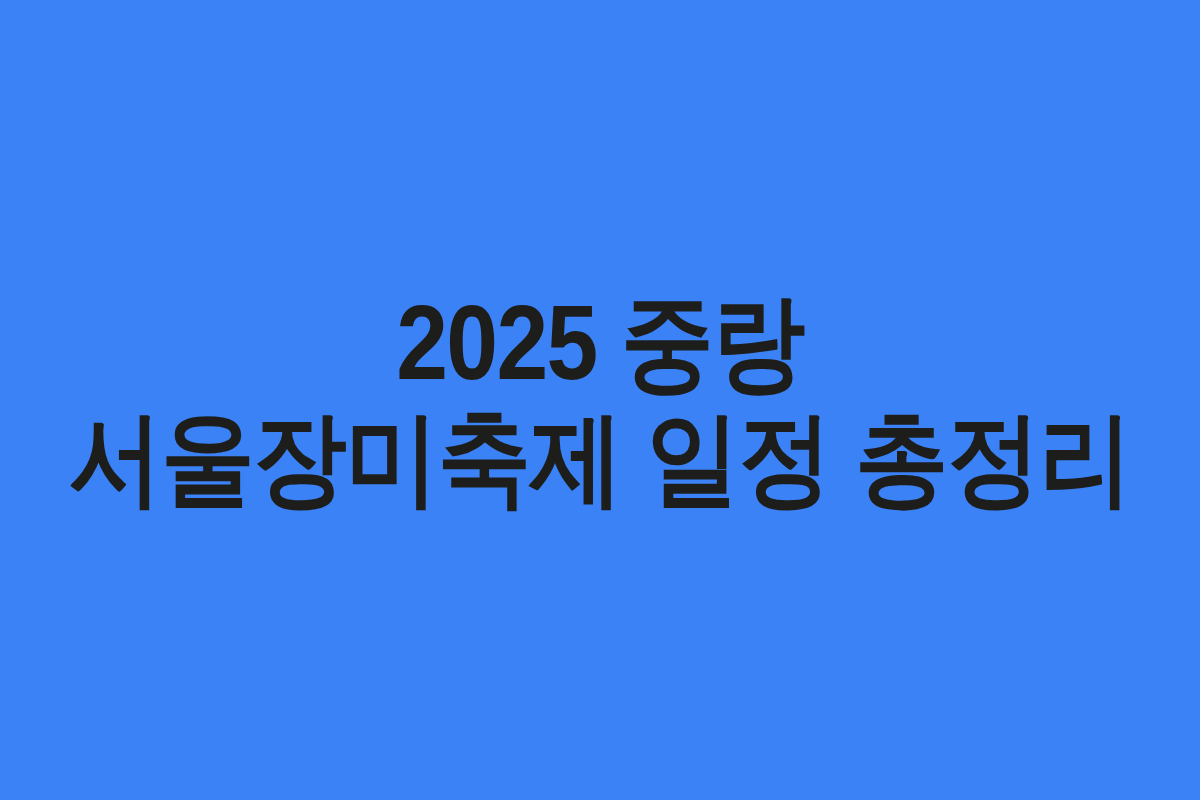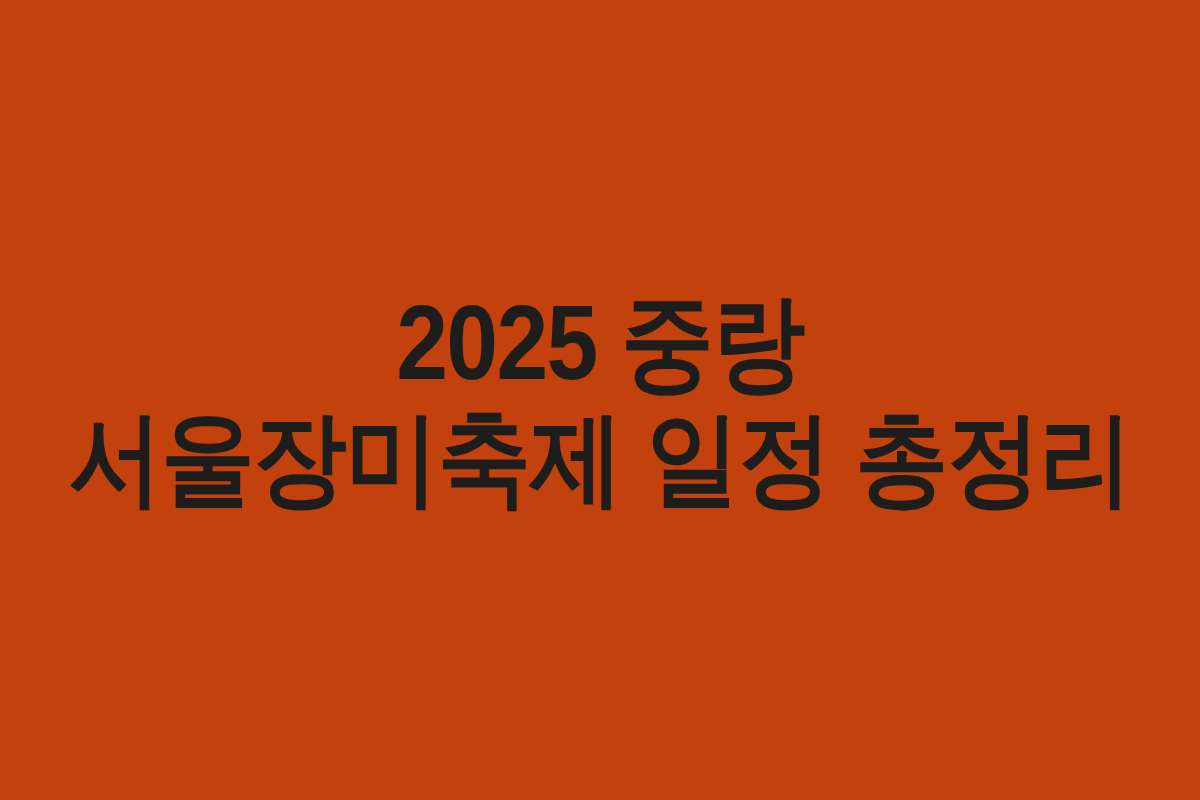--- a/index.html
+++ b/index.html
@@ -12,21 +12,21 @@
     width: 1200px;
     height: 800px;
     overflow: hidden;
     font-family: "Liberation Sans", "DejaVu Sans", sans-serif;
   }
 
   #thumbnail-canvas {
     position: relative;
     width: 1200px;
     height: 800px;
-    background: #c2410c;
+    background: #3b82f6;
     display: flex;
     flex-direction: column;
     justify-content: center;
     box-sizing: border-box;
   }
 
   .headline-block {
     width: 100%;
     display: flex;
     flex-direction: column;

